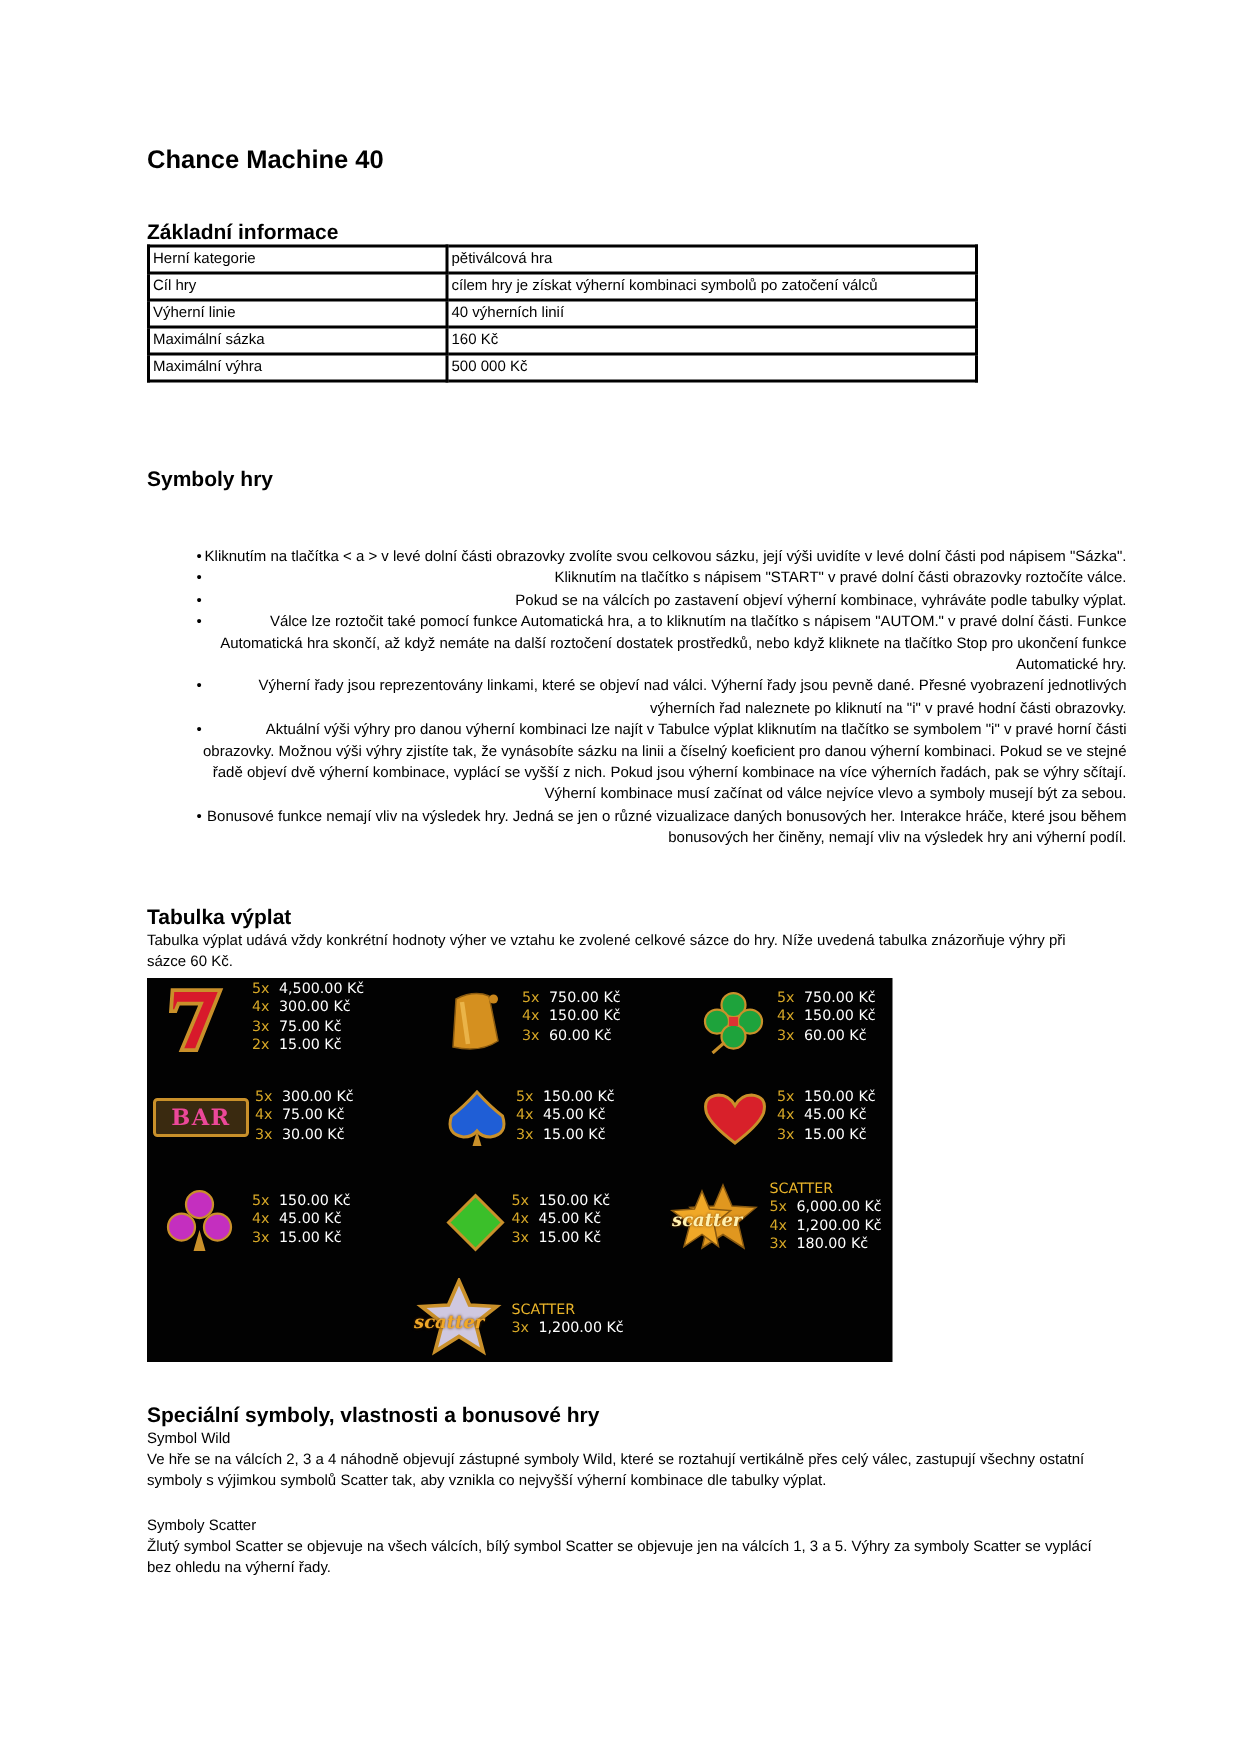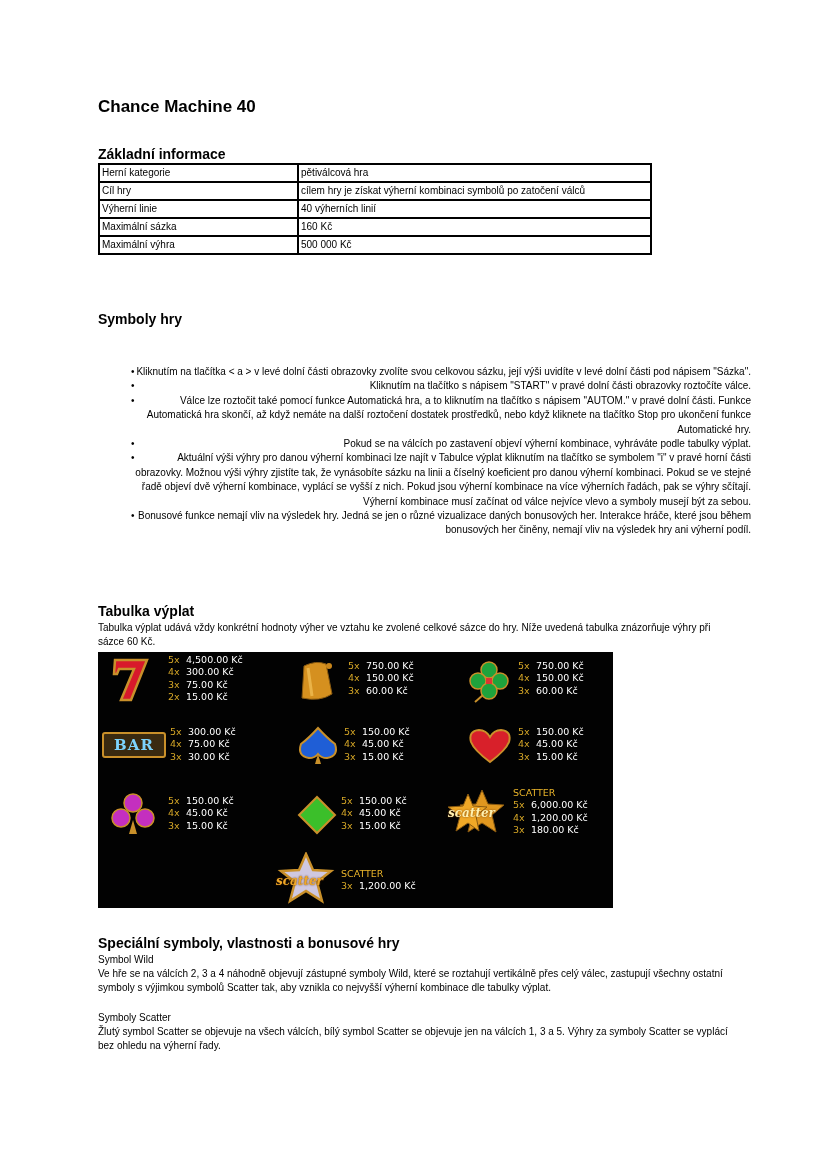--- a/index.html
+++ b/index.html
@@ -7,21 +7,21 @@
          font-family: "Liberation Sans", sans-serif; color: #000; }
   h1 { position: absolute; left: 98px; top: 97px; margin: 0; font-size: 17px; font-weight: bold; }
   h2 { position: absolute; left: 98px; margin: 0; font-size: 14px; font-weight: bold; }
   table.info { position: absolute; left: 98px; top: 163px; width: 554px; border-collapse: collapse; font-size: 10px; }
   table.info td { border: 2px solid #000; height: 16px; padding: 0 2px; line-height: 16px; vertical-align: middle; }
   table.info td.k { width: 193px; }
   ul.rules { position: absolute; left: 98px; top: 352px; width: 640px; margin: 13px; padding: 0; list-style: none; font-size: 10px; line-height: 14.4px; text-align: right; }
   ul.rules li { position: relative; padding-left: 22px; }
   ul.rules li::before { content: "\2022"; position: absolute; left: 22px; margin-left: -22px; padding-left: 2px; }
   .para { position: absolute; left: 98px; width: 630px; font-size: 10px; line-height: 14.4px; }
-  .paytable { position: absolute; left: 98px; top: 652px; width: 497px; height: 256px; background: #020202; overflow: hidden; padding-left: 18px; }
+  .paytable { position: absolute; left: 98px; top: 652px; width: 497px; height: 256px; background: #020202; overflow: hidden; }
   .sym { position: absolute; }
   .pays { position: absolute; font-size: 9.5px; line-height: 12.3px; color: #fff; font-family: "DejaVu Sans", sans-serif; white-space: nowrap; }
   .pays .m { color: #d6a727; display: inline-block; width: 18px; }
   .pays .lbl { color: #e9b42a; display: block; }
 </style>
 </head>
 <body>
 
 <h1>Chance Machine 40</h1>
 
@@ -53,24 +53,27 @@
 
 <h2 style="top:311px">Symboly hry</h2>
 <ul class="rules" style="padding-left:0">
   <li style="margin-left:0">
       <span style="display:block;margin-left:0;padding-left:0">Kliknutím na tlačítka &lt; a &gt; v levé dolní části obrazovky zvolíte svou celkovou sázku, její výši uvidíte v levé dolní části pod nápisem "Sázka".</span>
     </li>
   <li>
       <span style="display:block">Kliknutím na tlačítko s nápisem "START" v pravé dolní části obrazovky roztočíte válce.</span>
     </li>
   <li>
+      <span style="display:block">Pokud se na válcích po zastavení objeví výherní kombinace, vyhráváte podle tabulky výplat.</span>
+    </li>
+  <li>
       <span style="display:block">Válce lze roztočit také pomocí funkce Automatická hra, a to kliknutím na tlačítko s nápisem "AUTOM." v pravé dolní části. Funkce Automatická hra skončí, až když nemáte na další roztočení dostatek prostředků, nebo když kliknete na tlačítko Stop pro ukončení funkce Automatické hry.</span>
     </li>
   <li>
-      <span style="display:block">Pokud se na válcích po zastavení objeví výherní kombinace, vyhráváte podle tabulky výplat.</span>
+      <span style="display:block">Výherní řady jsou reprezentovány linkami, které se objeví nad válci. Výherní řady jsou pevně dané. Přesné vyobrazení jednotlivých výherních řad naleznete po kliknutí na "i" v pravé hodní části obrazovky.</span>
     </li>
   <li>
       <span style="display:block">Aktuální výši výhry pro danou výherní kombinaci lze najít v Tabulce výplat kliknutím na tlačítko se symbolem "i" v pravé horní části obrazovky. Možnou výši výhry zjistíte tak, že vynásobíte sázku na linii a číselný koeficient pro danou výherní kombinaci. Pokud se ve stejné řadě objeví dvě výherní kombinace, vyplácí se vyšší z nich. Pokud jsou výherní kombinace na více výherních řadách, pak se výhry sčítají. Výherní kombinace musí začínat od válce nejvíce vlevo a symboly musejí být za sebou.</span>
     </li>
   <li>
       <span style="display:block">Bonusové funkce nemají vliv na výsledek hry. Jedná se jen o různé vizualizace daných bonusových her. Interakce hráče, které jsou během bonusových her činěny, nemají vliv na výsledek hry ani výherní podíl.</span>
     </li>
 </ul>
 <style>
   ul.rules { left: 98px; padding-left: 0 !important; }
@@ -115,21 +118,21 @@
     </g>
     <rect x="19" y="17" width="6" height="6" fill="#d33"></rect>
     <path d="M16 34 L8 41" stroke="#c9902a" stroke-width="2"></path>
   </svg>
   <div class="pays" style="left:420px;top:8px">
     <div><span class="m">5x</span><span>750.00 Kč</span></div>
     <div><span class="m">4x</span><span>150.00 Kč</span></div>
     <div><span class="m">3x</span><span>60.00 Kč</span></div>
   </div>
 
-  <div class="sym" style="left:4px;top:80px;width:60px;height:22px;border:2px solid #c9902a;border-radius:3px;background:#3a2a10;color:#7dd3fc;font-family:'DejaVu Serif',serif;font-weight:bold;font-size:15px;line-height:22px;text-align:center;letter-spacing:1px;">BAR</div>
+  <div class="sym" style="left:4px;top:80px;width:60px;height:22px;border:2px solid #c9902a;border-radius:3px;background:#3a2a10;color:#ec4899;font-family:'DejaVu Serif',serif;font-weight:bold;font-size:15px;line-height:22px;text-align:center;letter-spacing:1px;">BAR</div>
   <div class="pays" style="left:72px;top:74px">
     <div><span class="m">5x</span><span>300.00 Kč</span></div>
     <div><span class="m">4x</span><span>75.00 Kč</span></div>
     <div><span class="m">3x</span><span>30.00 Kč</span></div>
   </div>
 
   <svg class="sym" style="left:199px;top:74px" width="42" height="40" viewBox="0 0 42 40">
     <path d="M21 2 Q30 12 38 18 Q42 30 30 32 Q24 32 21 28 Q18 32 12 32 Q0 30 4 18 Q12 12 21 2 Z" fill="#1f5ed6" stroke="#c9902a" stroke-width="2"></path>
     <path d="M21 28 L18 38 H24 Z" fill="#c9902a"></path>
   </svg>

